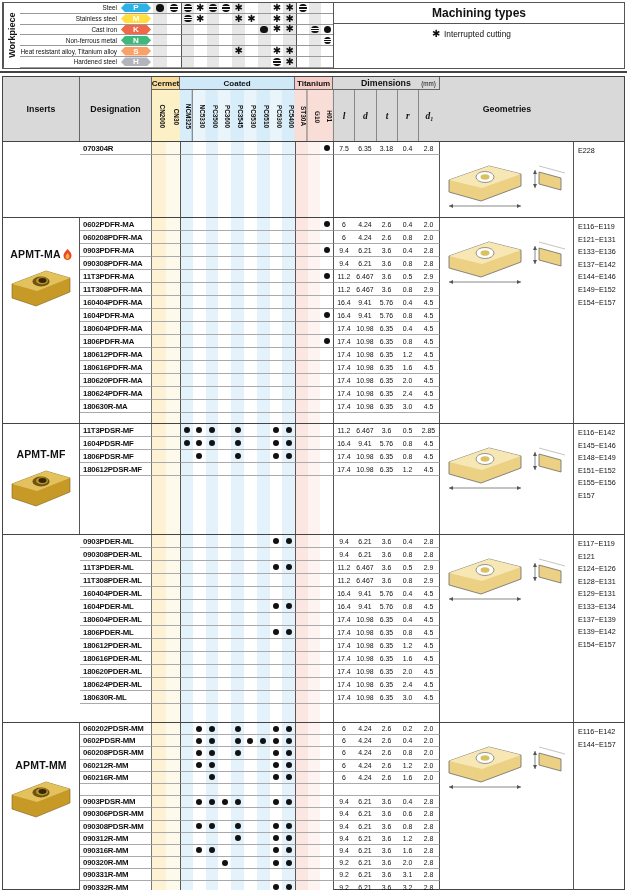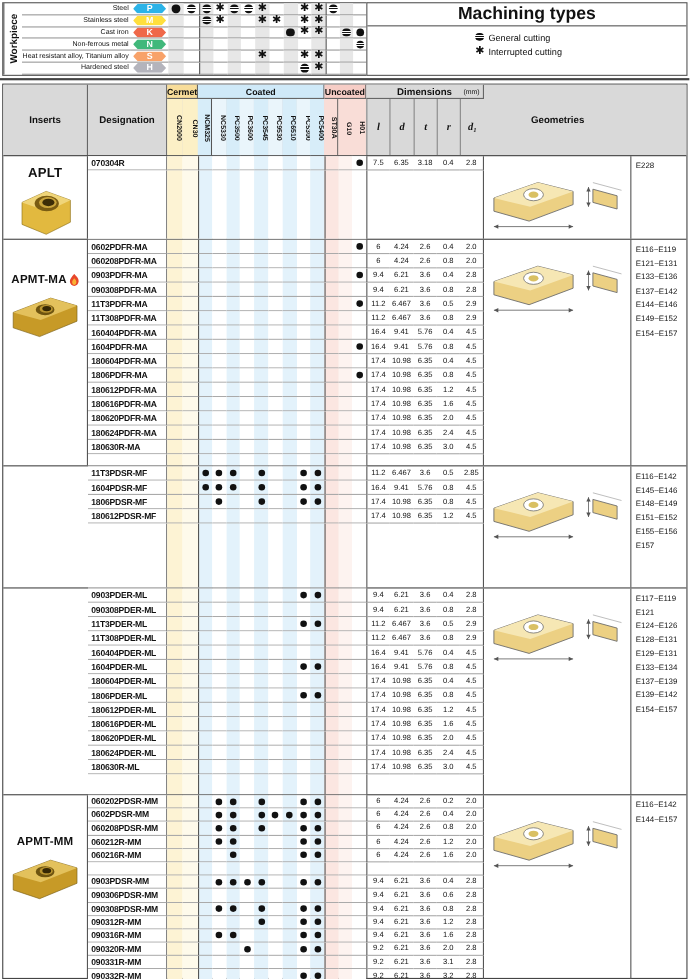--- a/index.html
+++ b/index.html
@@ -17,21 +17,21 @@
   .wp-badge-cell{display:flex;align-items:center;justify-content:center;border-bottom:1px solid #999;}
   .wp-badge{width:30px;height:9px;display:flex;align-items:center;justify-content:center;
     color:#fff;font-weight:bold;font-size:8px;line-height:9px;
     clip-path:polygon(0 50%,14% 0,86% 0,100% 50%,86% 100%,14% 100%);}
   .wp-mark{display:flex;align-items:center;justify-content:center;border-bottom:1px solid #999;}
   .wp-mark.gray{background:#e7e7e7;}
   .bl{border-left:1px solid #555;}
   
   .legend{position:absolute;left:333px;top:2px;width:290px;height:65px;border:1px solid #555;background:#fff;}
   .legend-title{height:20px;display:flex;align-items:center;justify-content:center;
-    font-weight:bold;font-size:16px;border-bottom:1px solid #555;}
+    font-weight:bold;font-size:12px;border-bottom:1px solid #555;}
   .legend-items{padding:3px 0 0 98px;}
   .legend-item{display:flex;align-items:center;height:13px;font-size:8.3px;}
   .legend-item .sym-wrap{width:12px;display:flex;justify-content:flex-start;}
   
   .sym-C{width:7.5px;height:7.5px;border-radius:50%;background:#111;display:inline-block;}
   .sym-G{width:7.5px;height:7.5px;border-radius:50%;display:inline-block;
     background:linear-gradient(to bottom,#111 0 27%,#fff 27% 40%,#111 40% 57%,#fff 57% 70%,#111 70% 100%);}
   .sym-I{font-size:10px;line-height:8px;font-weight:bold;color:#111;display:inline-block;
     font-family:"DejaVu Sans",sans-serif;}
   .rule{position:absolute;left:0;top:71px;width:627px;border-top:2px solid #444;}
@@ -253,42 +253,36 @@
       <div class="wp-mark bl" style="grid-area: 6 / 15;"></div>
       <div class="wp-mark gray" style="grid-area: 6 / 16;"></div>
       <div class="wp-mark" style="grid-area: 6 / 17;"></div>
     </div>
 
   <div class="legend">
     <div class="legend-title">Machining types</div>
     <div class="legend-items" id="legend-items">
         <div class="legend-item">
           <div class="sym-wrap">
-            <span class="sym-G"></span>
-          </div>
-          <span>General cutting</span>
-        </div>
-        <div class="legend-item">
-          <div class="sym-wrap">
             <span class="sym-I">✱</span>
           </div>
           <span>Interrupted cutting</span>
         </div>
       </div>
   </div>
 
   <div class="rule"></div>
 
   <div class="main">
     <div class="mt-header" id="mt-header">
       <div class="h-cell h-span2" style="grid-column:1">Inserts</div>
       <div class="h-cell h-span2" style="grid-column:2">Designation</div>
       <div class="h-cell h-group h-cermet" style="grid-column:3/5">Cermet</div>
       <div class="h-cell h-group h-coated" style="grid-column:5/14">Coated</div>
-      <div class="h-cell h-group h-uncoated" style="grid-column:14/17">Uncoated</div>
+      <div class="h-cell h-group h-uncoated" style="grid-column:14/17">Titanium</div>
       <div class="h-cell h-group h-dims" style="grid-column:17/22">
         <span>Dimensions</span>
         <span class="h-unit">(mm)</span>
       </div>
       <div class="h-cell h-span2 h-geo" style="grid-column:22">Geometries</div>
     <div class="h-grade" style="grid-area: 2 / 3; background: rgb(252, 240, 198);">
           <span>CN2000</span>
         </div>
         <div class="h-grade" style="grid-area: 2 / 4; background: rgb(252, 240, 198);">
           <span>CN30</span>
@@ -330,32 +324,20 @@
           <span>H01</span>
         </div>
         <div class="h-dimletter" style="grid-area: 2 / 17;">l</div>
         <div class="h-dimletter" style="grid-area: 2 / 18;">d</div>
         <div class="h-dimletter" style="grid-area: 2 / 19;">t</div>
         <div class="h-dimletter" style="grid-area: 2 / 20;">r</div>
         <div class="h-dimletter" style="grid-area: 2 / 21;">d₁</div>
       </div>
     <div id="sections" style="display:flex;flex-direction:column;flex:1 1 auto;">
         <div class="section" style="height: 75px; grid-template-rows: repeat(1, 13px) 1fr;">
-          <div class="ins-cell" style="grid-row: 1 / 3; padding-top: 8px;">
-            <div class="ins-label">
-              <span>APLT</span>
-            </div>
-            <div class="photo"><svg width="58" height="46" viewBox="0 0 58 46">
-                <path d="M8 14 L30 4 L52 12 L52 32 L30 43 L8 34 Z" fill="#e2b93f" stroke="#8f741c" stroke-width="0.6"></path>
-                <path d="M8 14 L30 4 L52 12 L31 22 Z" fill="#f0d579"></path>
-                <ellipse cx="30.5" cy="15" rx="11" ry="7" fill="#7a5c12"></ellipse>
-                <ellipse cx="31.5" cy="14.2" rx="8" ry="5" fill="#caa53c"></ellipse>
-                <ellipse cx="32" cy="14" rx="5.5" ry="3.4" fill="#3c2d07"></ellipse>
-              </svg></div>
-          </div>
           <div class="des-cell" style="grid-row: 1;">070304R</div>
           <div class="g-cell st-cm0" style="grid-area: 1 / 3;"></div>
           <div class="g-cell st-cm1" style="grid-area: 1 / 4;"></div>
           <div class="g-cell st-co0 bl" style="grid-area: 1 / 5;"></div>
           <div class="g-cell st-co1" style="grid-area: 1 / 6;"></div>
           <div class="g-cell st-co0" style="grid-area: 1 / 7;"></div>
           <div class="g-cell st-co1" style="grid-area: 1 / 8;"></div>
           <div class="g-cell st-co0" style="grid-area: 1 / 9;"></div>
           <div class="g-cell st-co1" style="grid-area: 1 / 10;"></div>
           <div class="g-cell st-co0" style="grid-area: 1 / 11;"></div>
@@ -770,20 +752,32 @@
             <div class="tool-line">E116~E119</div>
             <div class="tool-line">E121~E131</div>
             <div class="tool-line">E133~E136</div>
             <div class="tool-line">E137~E142</div>
             <div class="tool-line">E144~E146</div>
             <div class="tool-line">E149~E152</div>
             <div class="tool-line">E154~E157</div>
           </div>
         </div>
         <div class="section" style="height: 110px; grid-template-rows: repeat(4, 13px) 1fr;">
+          <div class="ins-cell" style="grid-row: 1 / 6; padding-top: 24px;">
+            <div class="ins-label sub">
+              <span>APMT-MF</span>
+            </div>
+            <div class="photo"><svg width="66" height="44" viewBox="0 0 66 44">
+                <path d="M4 18 L38 5 L62 12 L62 26 L28 40 L4 32 Z" fill="#c79a27" stroke="#7c611a" stroke-width="0.6"></path>
+                <path d="M4 18 L38 5 L62 12 L29 25 Z" fill="#e3c15c"></path>
+                <ellipse cx="33" cy="15.5" rx="8.5" ry="5" fill="#6e5410"></ellipse>
+                <ellipse cx="34" cy="14.8" rx="6" ry="3.6" fill="#b9942f"></ellipse>
+                <ellipse cx="34.5" cy="14.5" rx="4" ry="2.4" fill="#352704"></ellipse>
+              </svg></div>
+          </div>
           <div class="des-cell" style="grid-row: 1;">11T3PDSR-MF</div>
           <div class="g-cell st-cm0" style="grid-area: 1 / 3;"></div>
           <div class="g-cell st-cm1" style="grid-area: 1 / 4;"></div>
           <div class="g-cell st-co0 bl" style="grid-area: 1 / 5;">
             <div class="dot"></div>
           </div>
           <div class="g-cell st-co1" style="grid-area: 1 / 6;">
             <div class="dot"></div>
           </div>
           <div class="g-cell st-co0" style="grid-area: 1 / 7;">

